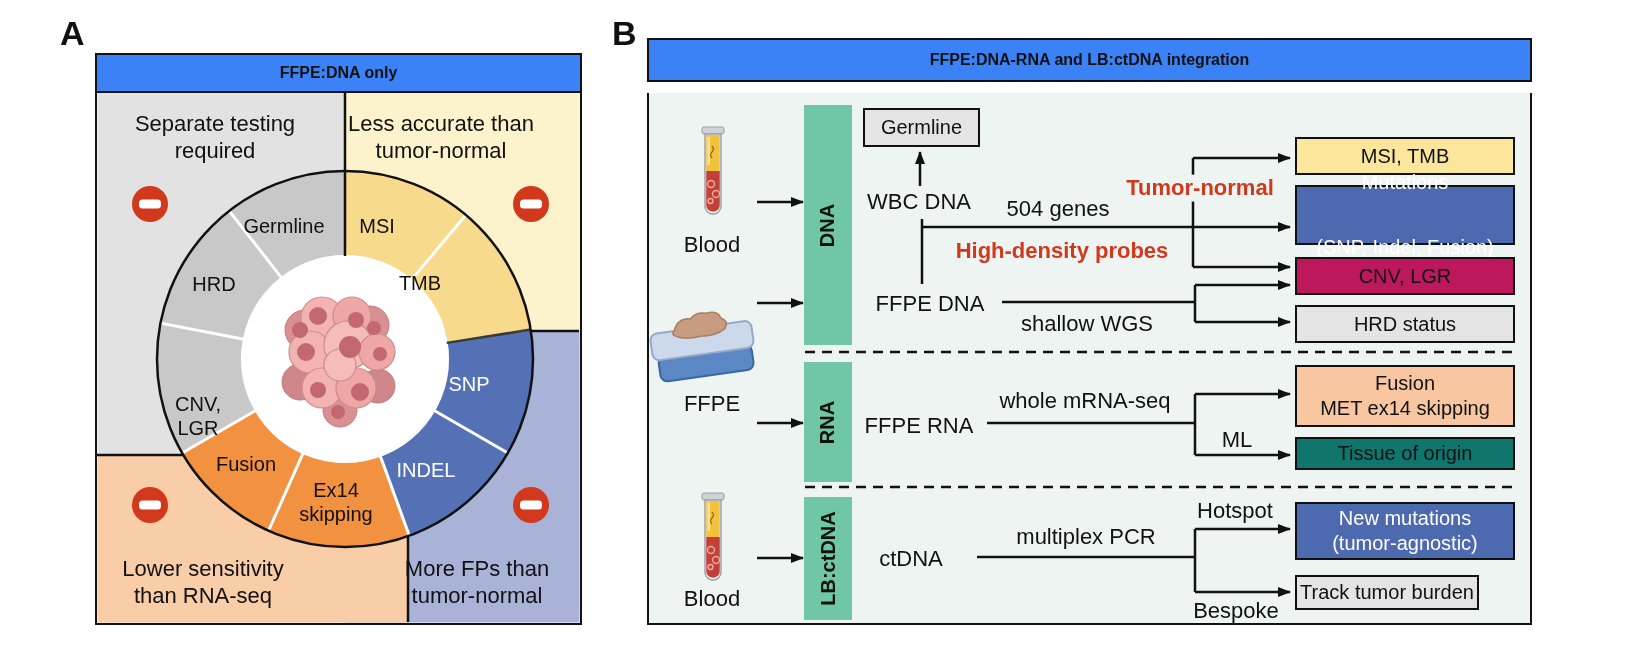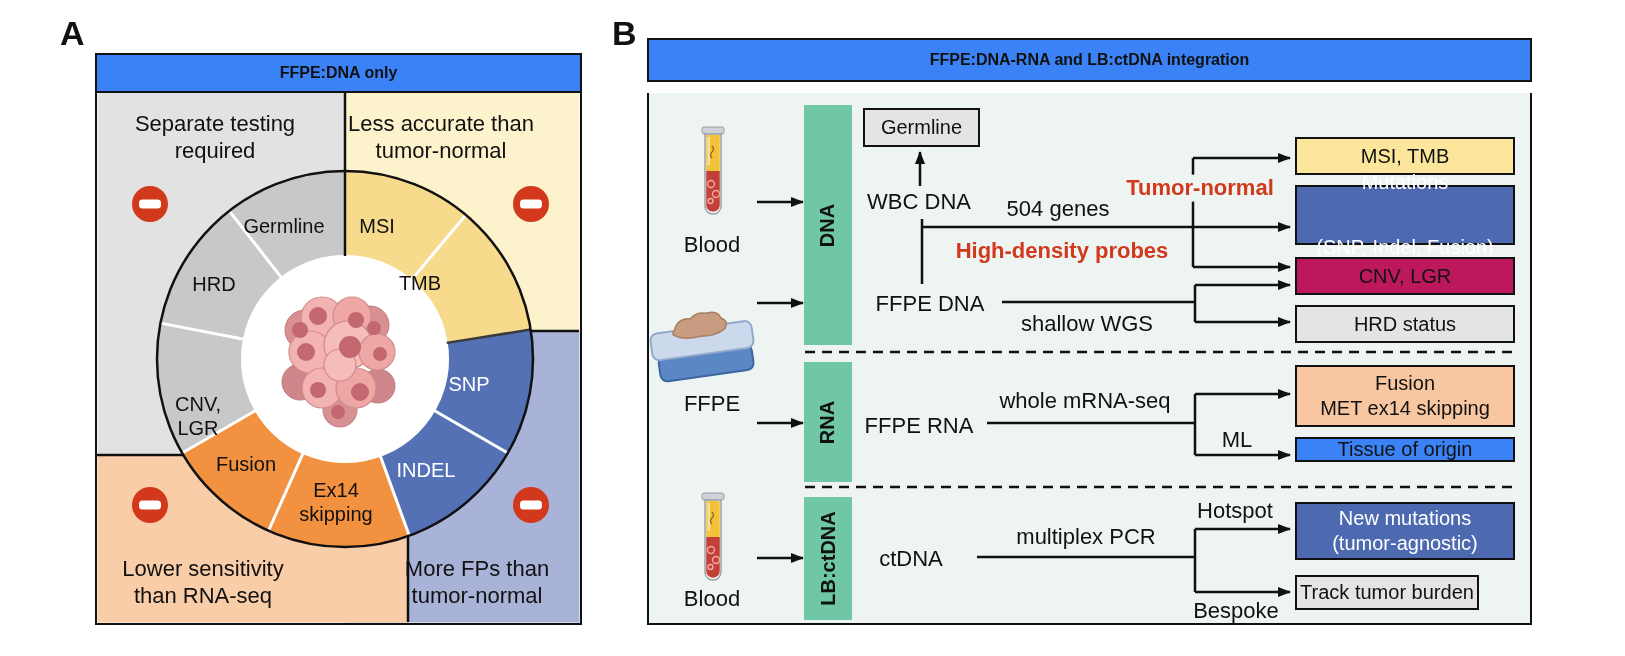--- a/index.html
+++ b/index.html
@@ -270,21 +270,21 @@
     <span>HRD status</span>
   </div>
 
   <div class="lbl" style="left:919px;top:426px">FFPE RNA</div>
   <div class="lbl" style="left:1085px;top:401px">whole mRNA-seq</div>
   <div class="lbl" style="left:1237px;top:440px">ML</div>
   <div class="box" style="left: 1295px; top: 365px; width: 220px; height: 62px; background: rgb(248, 199, 162);">
     <span>Fusion</span>
     <span>MET ex14 skipping</span>
   </div>
-  <div class="box" style="left: 1295px; top: 437px; width: 220px; height: 25px; background: #3b82f6;">
+  <div class="box" style="left: 1295px; top: 437px; width: 220px; height: 33px; background: #0f766e;">
     <span>Tissue of origin</span>
   </div>
 
   <div class="lbl" style="left:911px;top:559px">ctDNA</div>
   <div class="lbl" style="left:1086px;top:537px">multiplex PCR</div>
   <div class="lbl" style="left:1235px;top:511px">Hotspot</div>
   <div class="lbl" style="left:1236px;top:611px">Bespoke</div>
   <div class="box blue" style="left: 1295px; top: 502px; width: 220px; height: 58px; background: rgb(77, 106, 176); align-items: center;">
     <span>New mutations</span>
     <span>(tumor-agnostic)</span>

